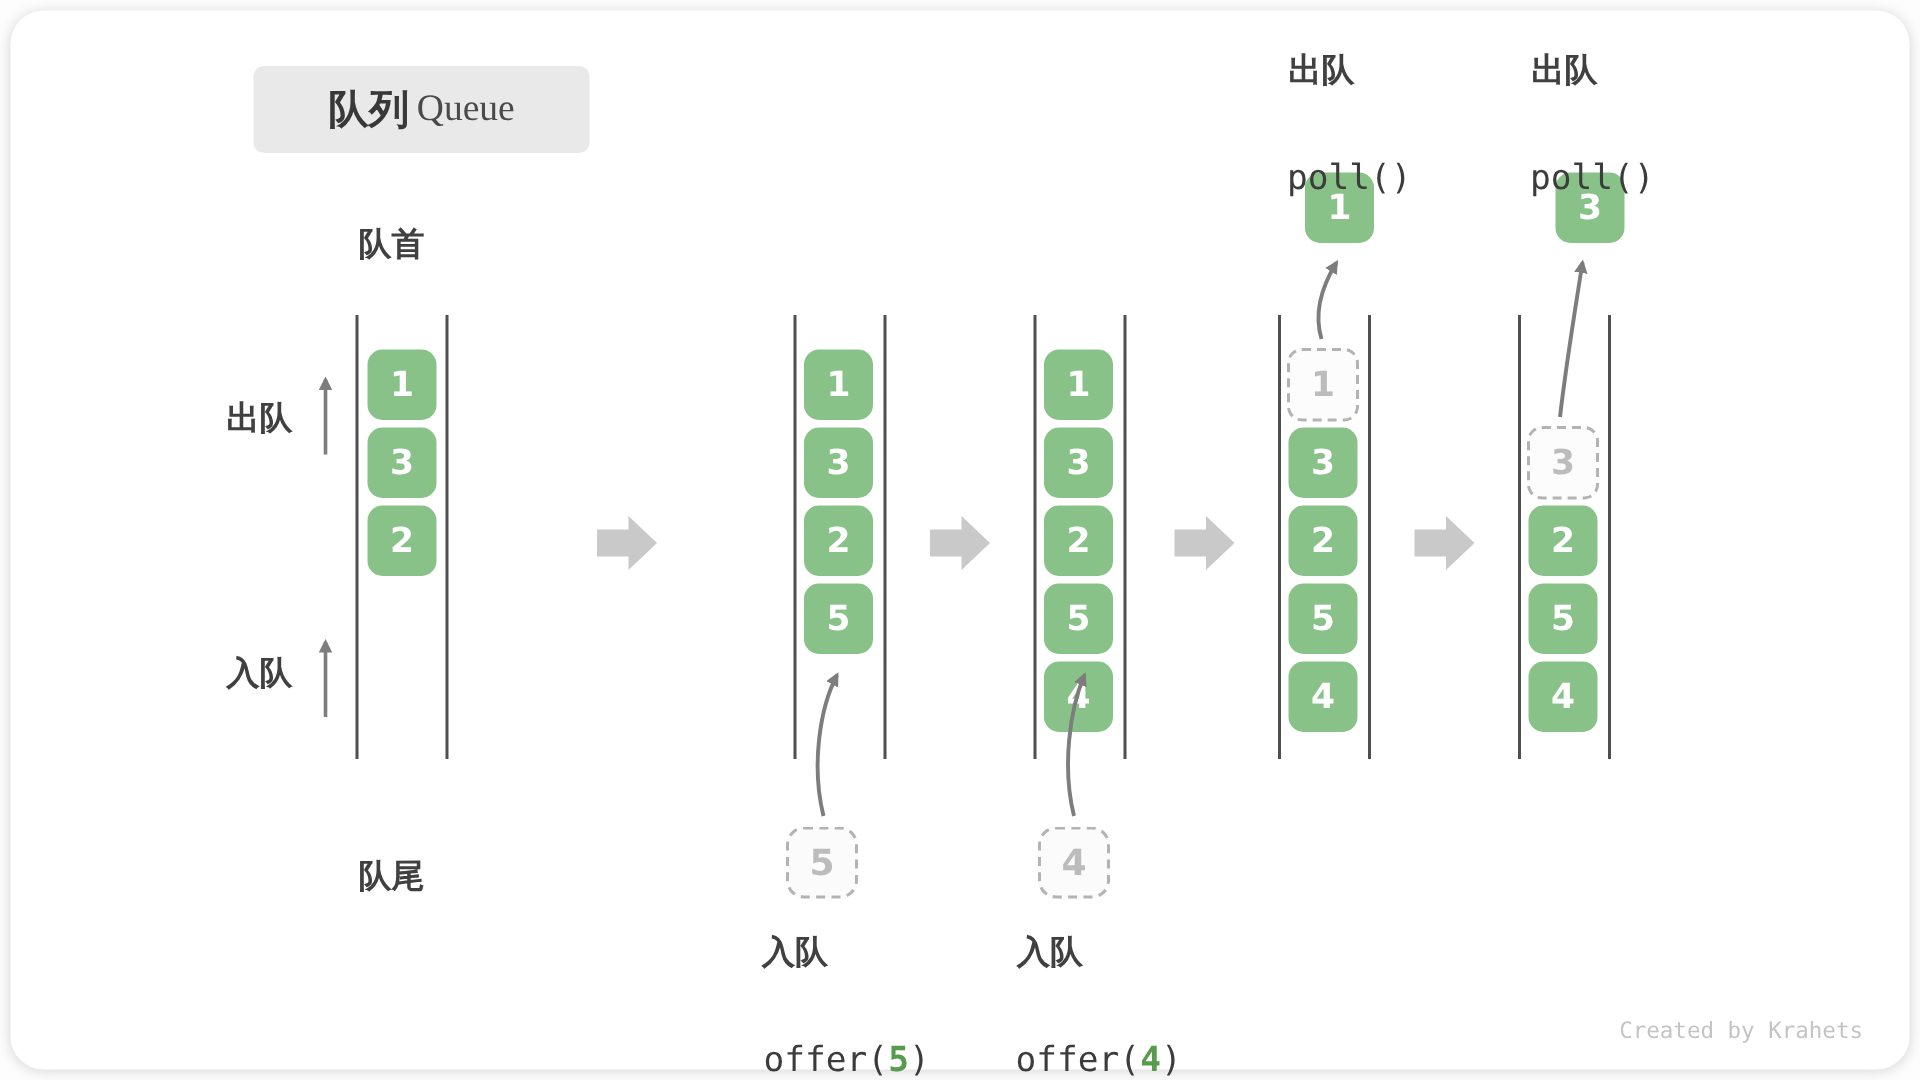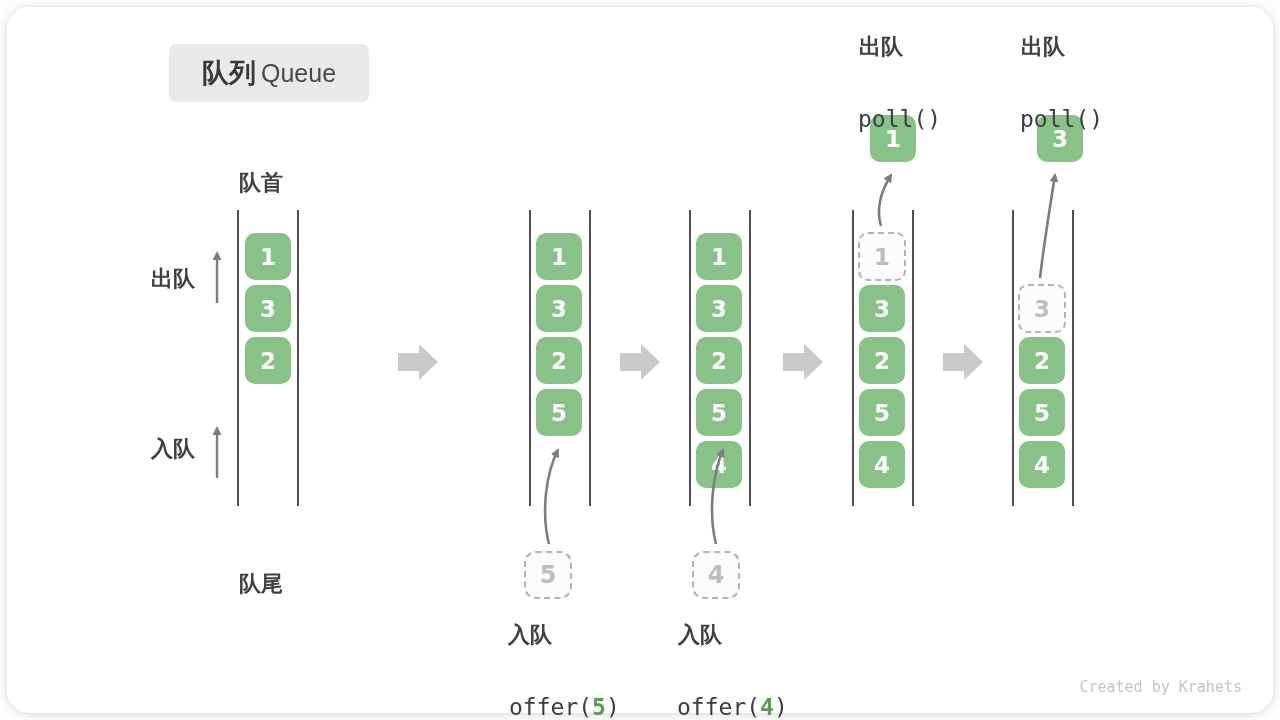--- a/index.html
+++ b/index.html
@@ -3,24 +3,24 @@
 <meta charset="utf-8">
 <style>
   html,body { margin:0; padding:0; background:#ededed; }
   .stage { position:relative; width:1280px; height:720px; background:#fdfdfd; overflow:hidden;
            font-family:"Liberation Sans",sans-serif; }
   .canvas { position:absolute; left:7px; top:7px; width:1266px; height:706px;
             background:#ffffff; border-radius:22px; box-shadow:0 1px 9px rgba(0,0,0,0.16); }
   .abs { position:absolute; }
   .cn { font-family:Liberation Mono, monospace; font-weight:700; color:#404040; font-size:22px; }
   .mono { font-family:"DejaVu Sans Mono","Liberation Mono",monospace; color:#3c3c3c; font-size:23px;margin-top:40px; }
-  .title-badge { left:169px; top:44px; width:200px; height:58px; background:#e9e9e9;
+  .title-badge { left:169px; top:44px; width:224px; height:58px; background:#e9e9e9;
                  border-radius:7px; display:flex; align-items:center; justify-content:center; gap:5px; }
   .title-zh { font-size:27px; font-weight:700; color:#383838; font-family:"Liberation Sans",sans-serif; }
-  .title-en { font-size:25px; color:#4a4a4a; font-family:Liberation Sans, sans-serif; }
+  .title-en { font-size:25px; color:#4a4a4a; font-family:Liberation Serif, serif; }
   .walls { position:absolute; width:62px; height:296px; top:210px; box-sizing:border-box;
            border-left:2px solid #4f4f4f; border-right:2px solid #4f4f4f; }
   .qbox { position:absolute; width:46px; height:47px; border-radius:10px; background:#88c288;
           color:#ffffff; display:flex; align-items:center; justify-content:center;
           font-family:"DejaVu Sans","Liberation Sans",sans-serif; font-weight:700; font-size:23px;
           box-sizing:border-box; }
   .qbox.dashed { background:#fcfcfc; border:2px dashed #b3b3b3; color:#bcbcbc; }
   .srcbox { position:absolute; width:48px; height:48px; border-radius:12px; background:#fbfbfb;
             border:2px dashed #b3b3b3; color:#bcbcbc; display:flex; align-items:center;
             justify-content:center; font-family:"DejaVu Sans","Liberation Sans",sans-serif;
@@ -34,21 +34,21 @@
 <body>
 
 <div class="stage">
   <div class="canvas"></div>
 
   <div class="abs title-badge">
     <span class="title-zh">队列</span>
     <span class="title-en">Queue</span>
   </div>
 
-  <div class="abs cn" style="left:239px; top:168px;">队首</div>
+  <div class="abs cn" style="left:239px; top:148px;">队首</div>
   <div class="abs cn" style="left:239px; top:569px;">队尾</div>
   <div class="abs cn" style="left:151px; top:264px;">出队</div>
   <div class="abs cn" style="left:151px; top:434px;">入队</div>
 
   <div class="walls" style="left:237px;"></div>
   <div class="walls" style="left:529px;"></div>
   <div class="walls" style="left:689px;"></div>
   <div class="walls" style="left:852px;"></div>
   <div class="walls" style="left:1012px;"></div>
 

